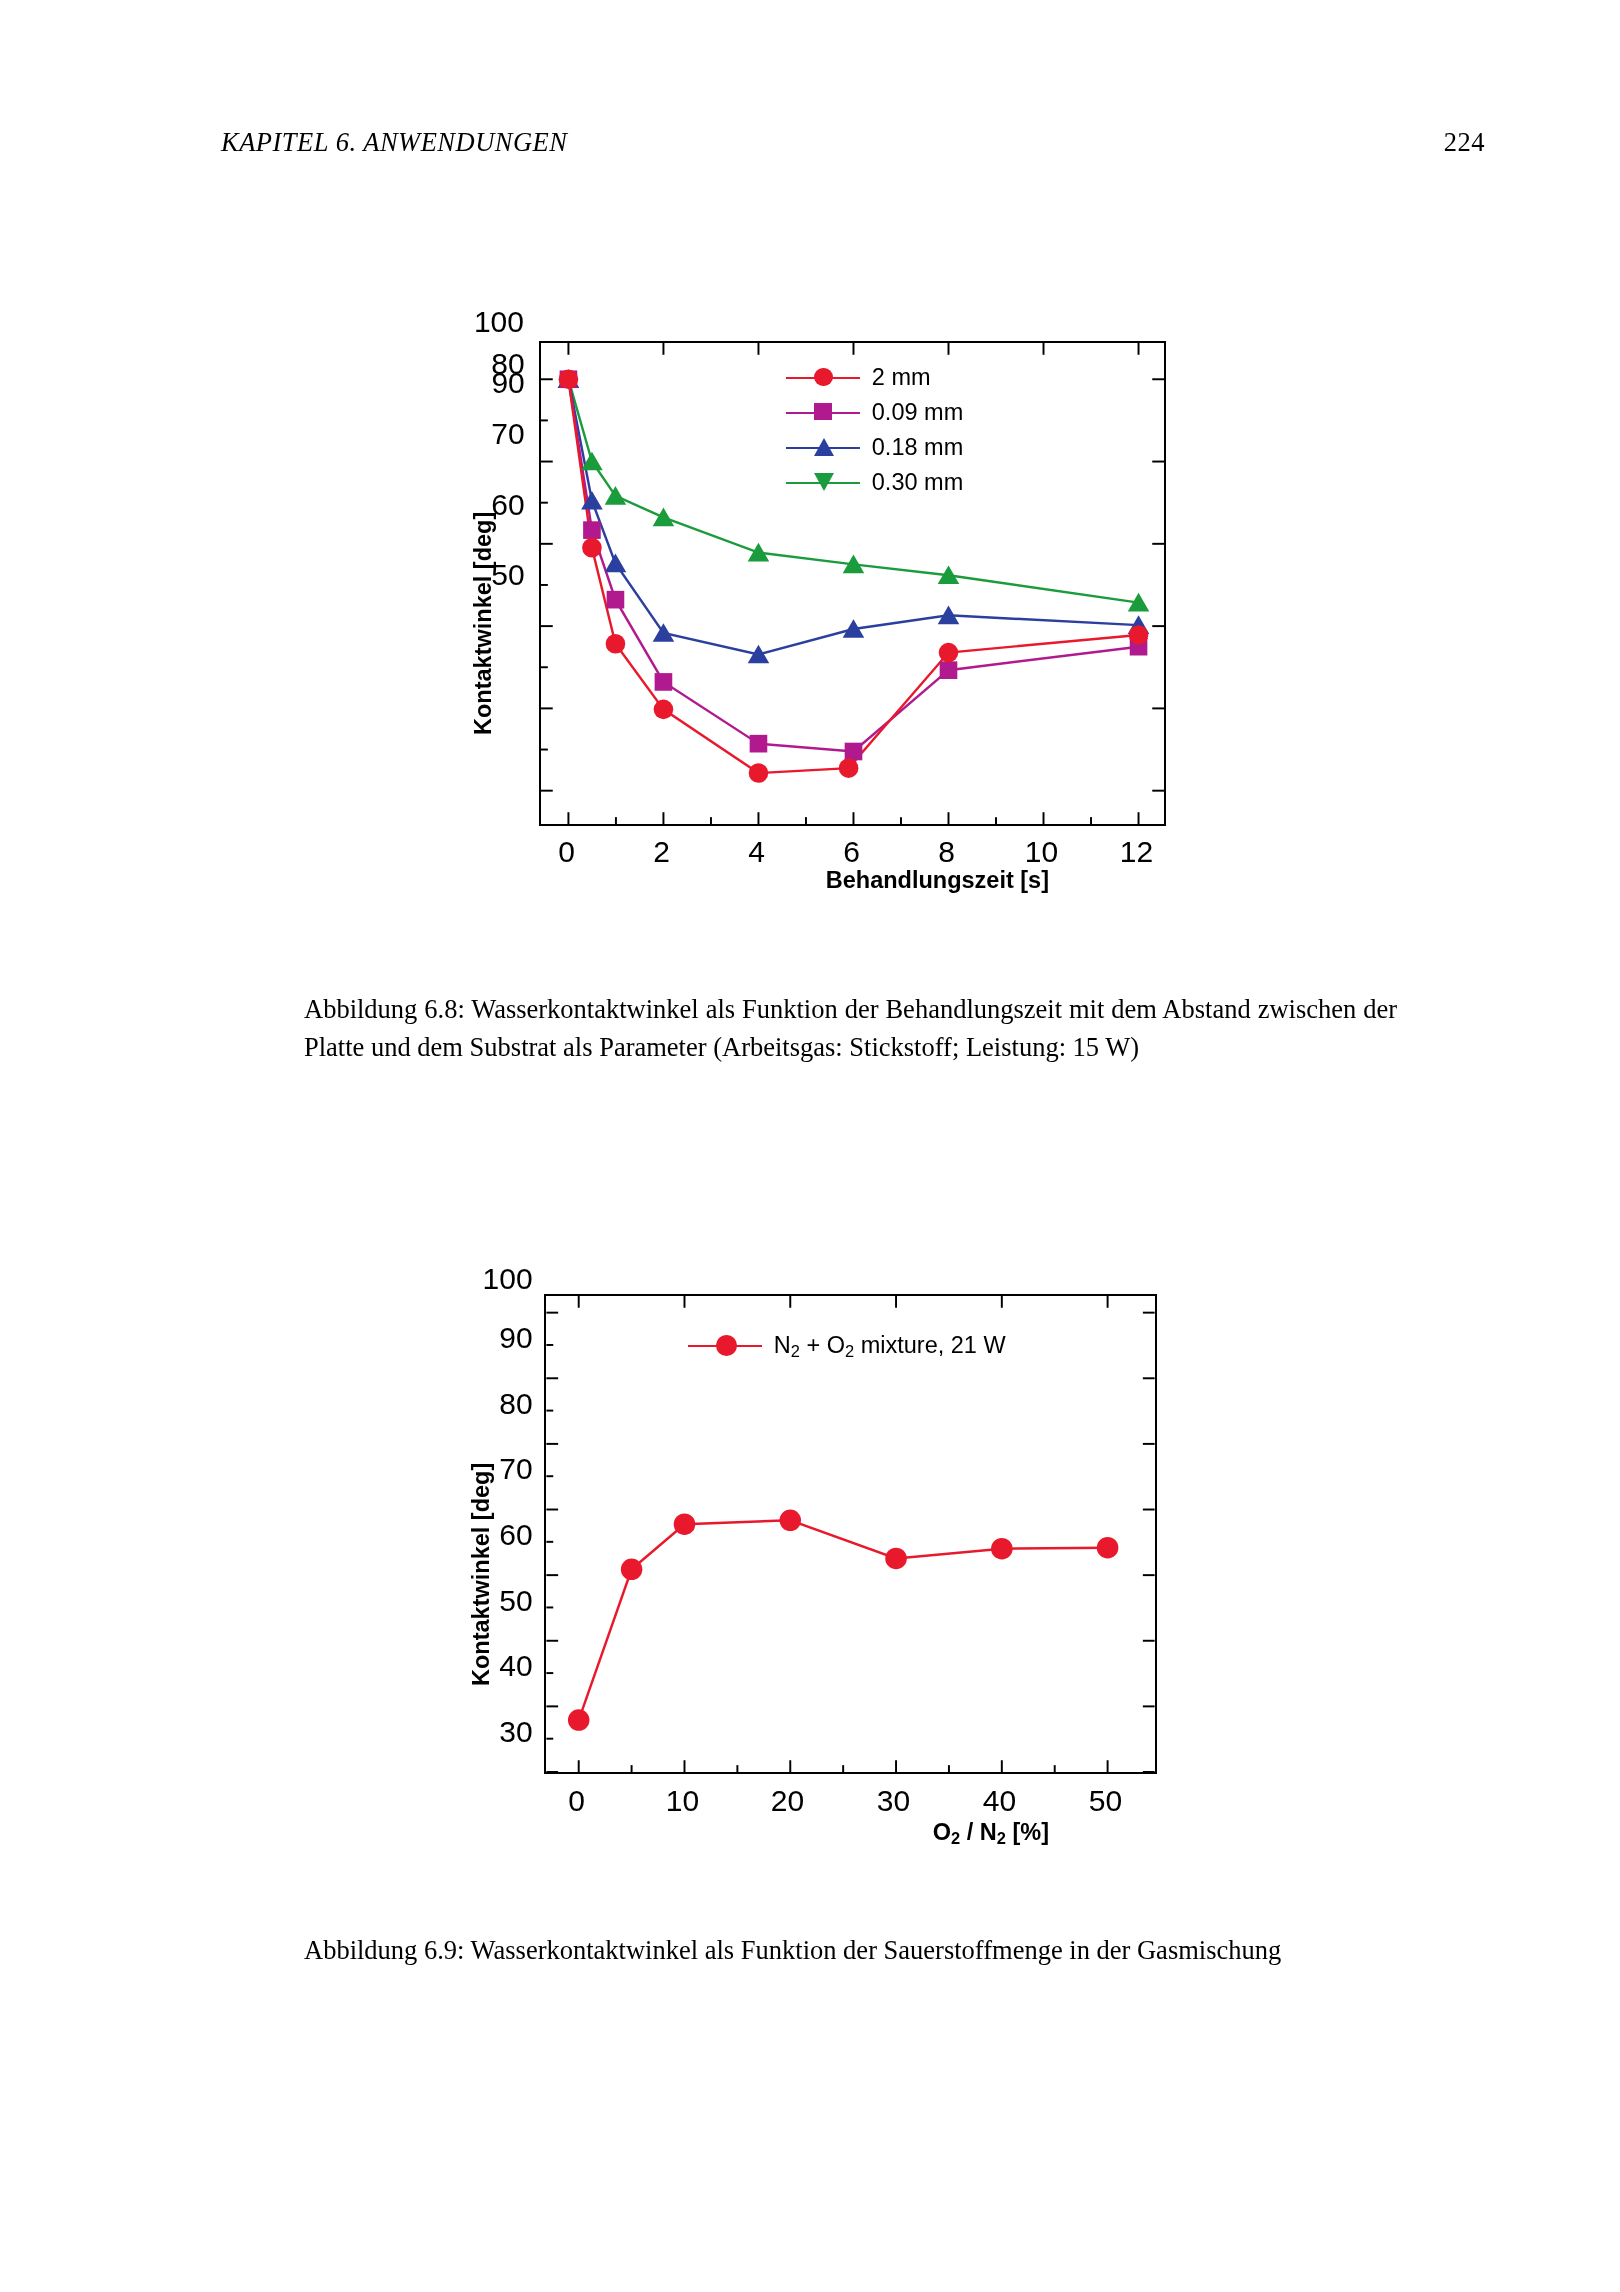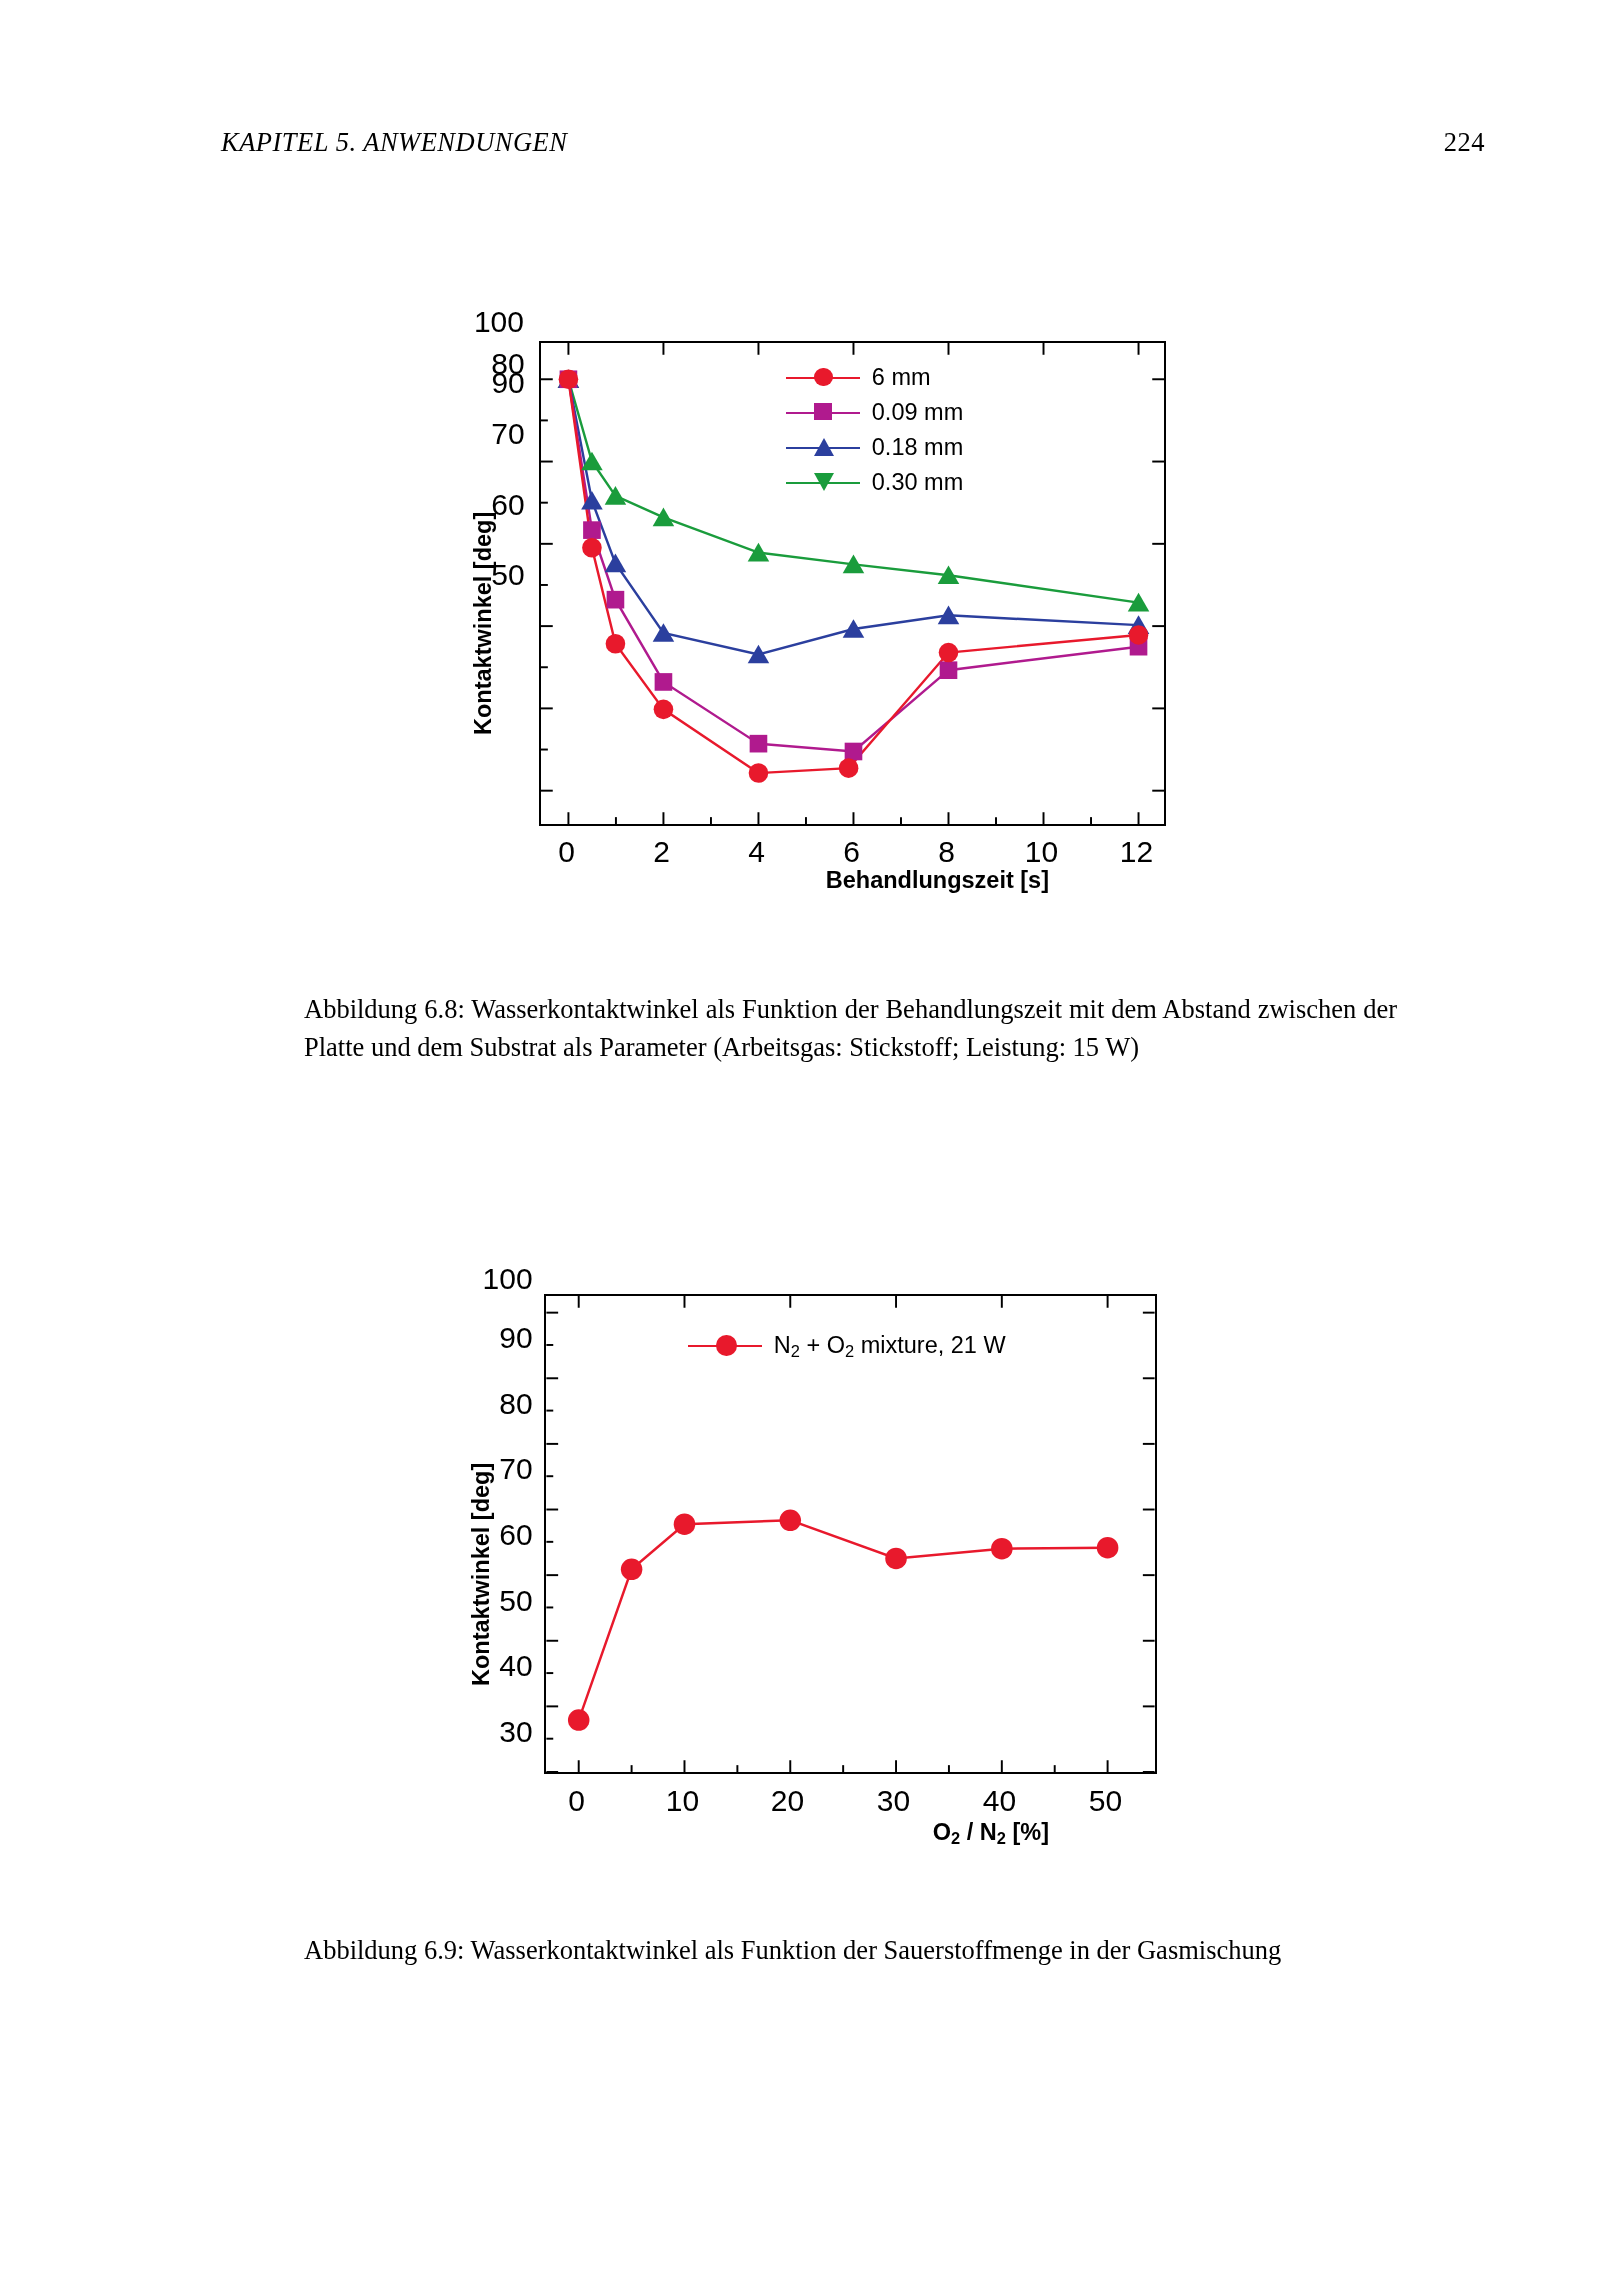--- a/index.html
+++ b/index.html
@@ -117,21 +117,21 @@
     border-top:18.6px solid #1a9c3c;
   }
   sub { font-size:0.7em; vertical-align:-0.25em; }
 </style>
 </head>
 <body>
 
 <div class="page">
 
   <div class="runhead">
-    <span class="chap">KAPITEL 5.  ANWENDUNGEN</span>
+    <span class="chap">KAPITEL 6.  ANWENDUNGEN</span>
     <span class="pageno">224</span>
   </div>
 
   <div class="figure-block" id="fig1">
     <div class="chart">
 
       <div class="ylabel" style="left:23.5px; top:412px;">Kontaktwinkel [deg]</div>
 
       <div class="ytick" style="left:19.6px; top:235px; width:59px;">50</div>
       <div class="ytick" style="left:19.6px; top:165px; width:59px;">60</div>
@@ -239,21 +239,21 @@
             <circle cx="610" cy="298" r="10"></circle>
           </g>
         </svg>
 
         <div class="legend" style="left:245px; top:17.6px;">
           <div class="legend-row">
             <span class="legend-sample">
               <span class="lline" style="background:#e8192c;"></span>
               <span class="lmark m-circle" style="background:#e8192c;"></span>
             </span>
-            <span>6 mm</span>
+            <span>2 mm</span>
           </div>
           <div class="legend-row">
             <span class="legend-sample">
               <span class="lline" style="background:#b01a8e;"></span>
               <span class="lmark m-square" style="background:#b01a8e;"></span>
             </span>
             <span>0.09 mm</span>
           </div>
           <div class="legend-row">
             <span class="legend-sample">

